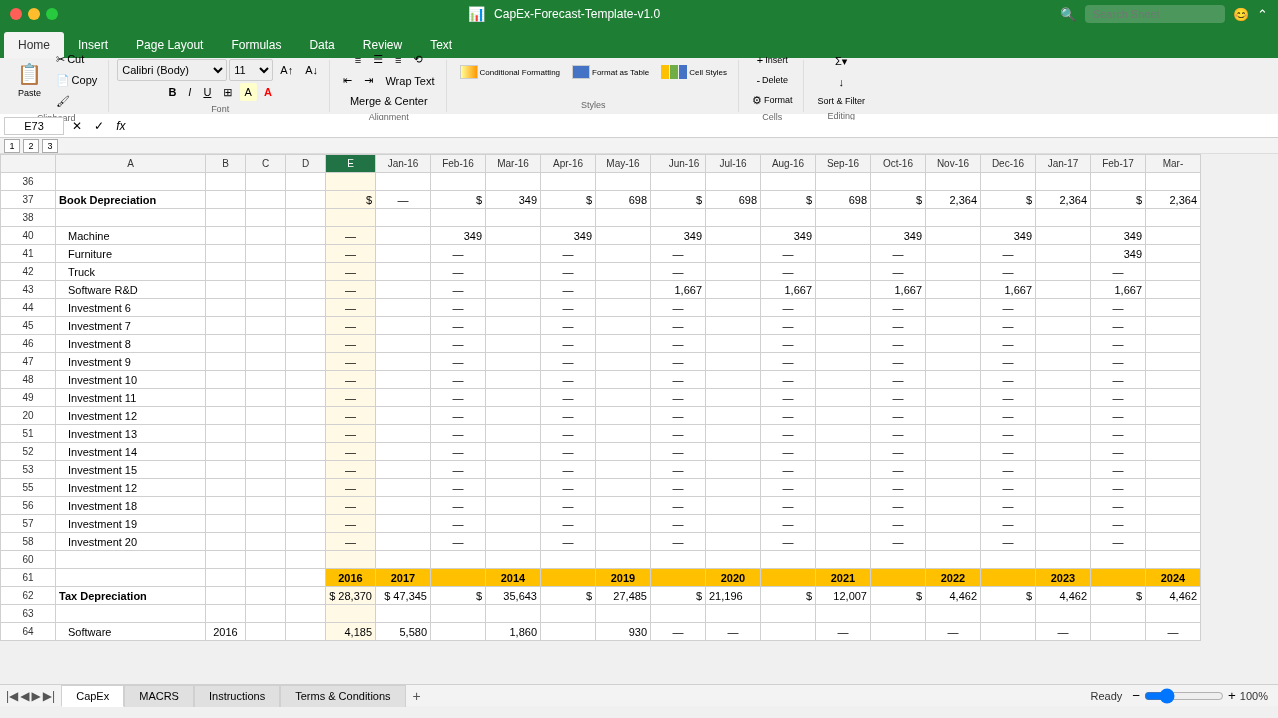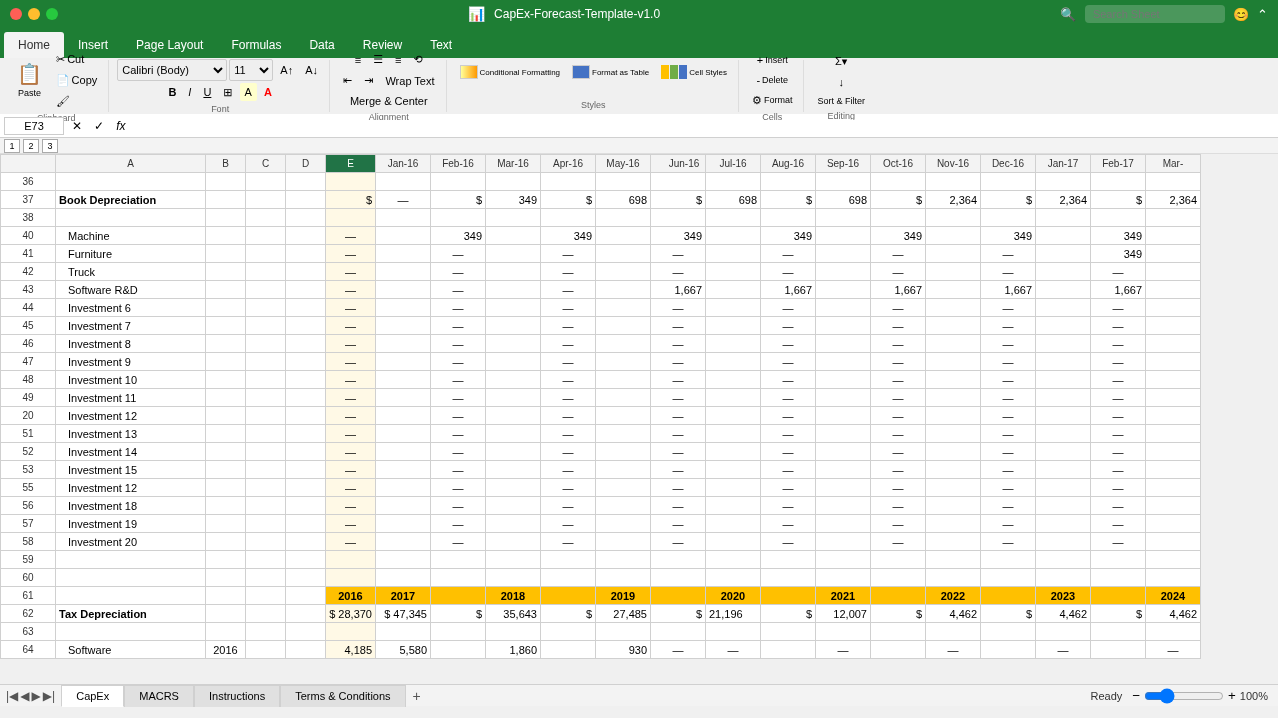--- a/index.html
+++ b/index.html
@@ -939,43 +939,20 @@
             <td></td>
             <td style="text-align:center;">—</td>
             <td></td>
             <td style="text-align:center;">—</td>
             <td></td>
             <td style="text-align:center;">—</td>
             <td></td>
           </tr>
 
         <tr>
-            <td class="row-num">59</td>
-            <td style="min-width:150px;"></td>
-            <td></td>
-            <td></td>
-            <td></td>
-            <td style="background:#fff9e6;"></td>
-            <td></td>
-            <td></td>
-            <td></td>
-            <td></td>
-            <td></td>
-            <td></td>
-            <td></td>
-            <td></td>
-            <td></td>
-            <td></td>
-            <td></td>
-            <td></td>
-            <td></td>
-            <td></td>
-            <td></td>
-          </tr>
-        <tr>
             <td class="row-num">60</td>
             <td style="min-width:150px;"></td>
             <td></td>
             <td></td>
             <td></td>
             <td style="background:#fff9e6;"></td>
             <td></td>
             <td></td>
             <td></td>
             <td></td>
@@ -994,21 +971,21 @@
 
         <tr>
           <td class="row-num">61</td>
           <td style="min-width:150px;"></td>
           <td></td>
           <td></td>
           <td></td>
           <td style="background:#ffc000;font-weight:bold;text-align:center;">2016</td>
           <td style="background:#ffc000;font-weight:bold;text-align:center;">2017</td>
           <td style="background:#ffc000;font-weight:bold;text-align:center;"></td>
-          <td style="background:#ffc000;font-weight:bold;text-align:center;">2018</td>
+          <td style="background:#ffc000;font-weight:bold;text-align:center;">2014</td>
           <td style="background:#ffc000;font-weight:bold;text-align:center;"></td>
           <td style="background:#ffc000;font-weight:bold;text-align:center;">2019</td>
           <td style="background:#ffc000;font-weight:bold;text-align:center;"></td>
           <td style="background:#ffc000;font-weight:bold;text-align:center;">2020</td>
           <td style="background:#ffc000;font-weight:bold;text-align:center;"></td>
           <td style="background:#ffc000;font-weight:bold;text-align:center;">2021</td>
           <td style="background:#ffc000;font-weight:bold;text-align:center;"></td>
           <td style="background:#ffc000;font-weight:bold;text-align:center;">2022</td>
           <td style="background:#ffc000;font-weight:bold;text-align:center;"></td>
           <td style="background:#ffc000;font-weight:bold;text-align:center;">2023</td>

